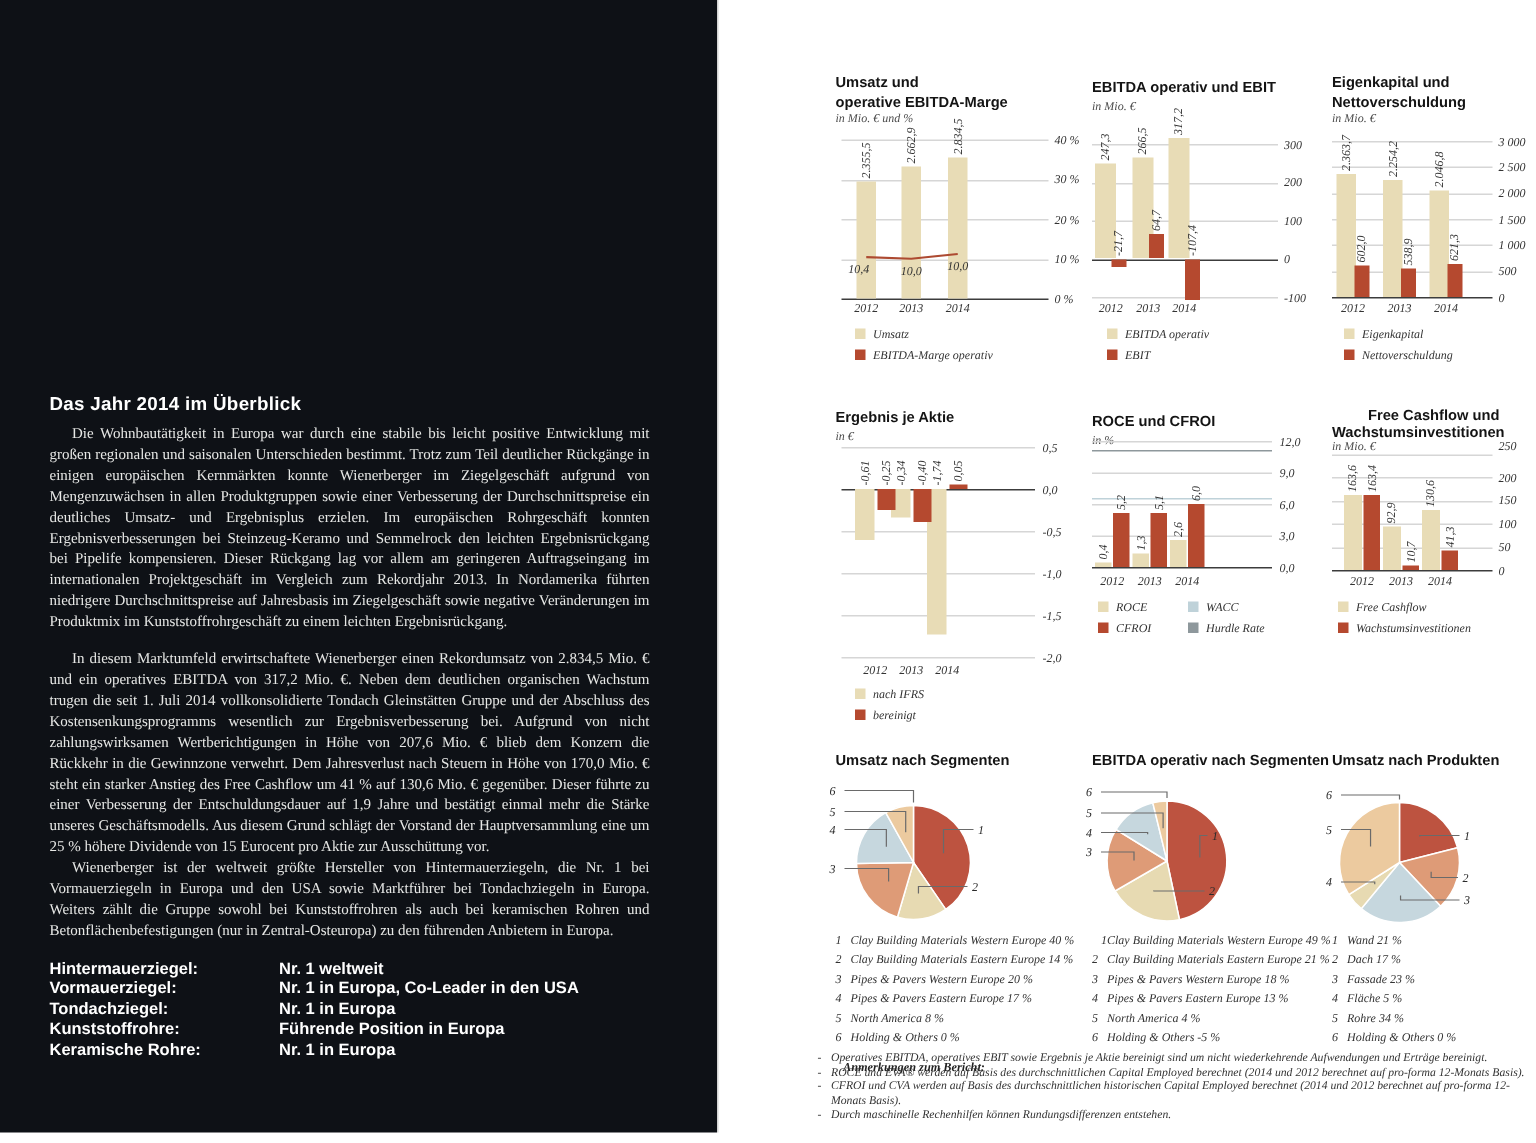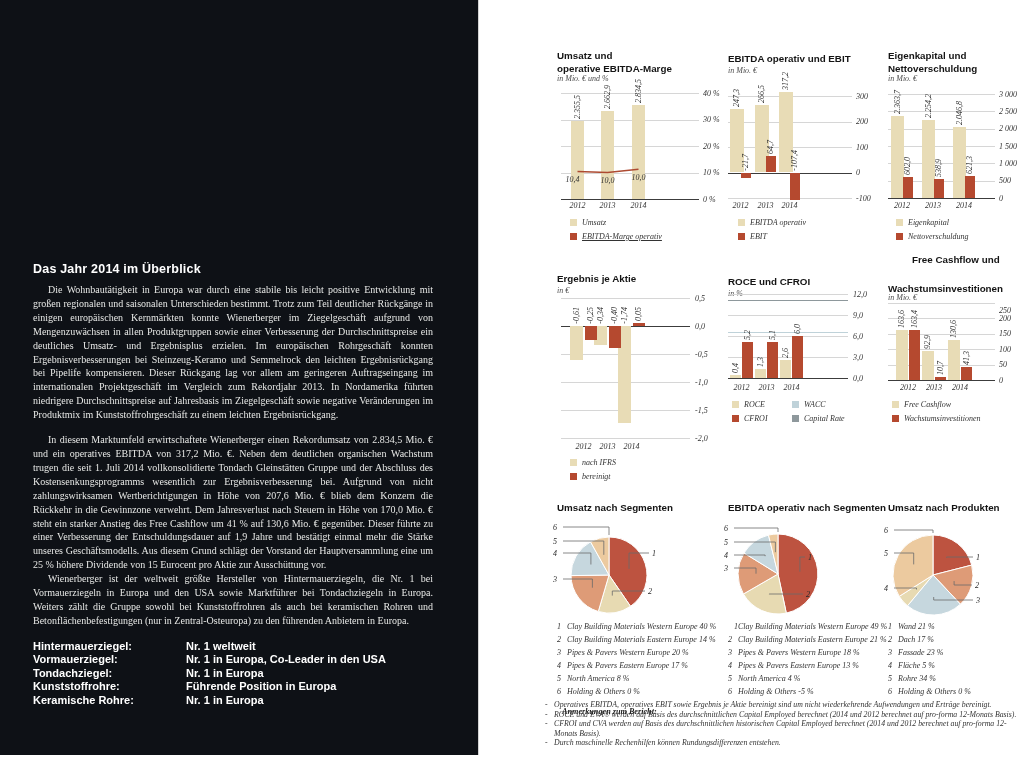--- a/index.html
+++ b/index.html
@@ -94,21 +94,21 @@
       <div class="rl" style="left: 633.5px; bottom: 658.893px;">2.834,5</div>
       <div class="tick" style="left: 565.5px; top: 174.94px; width: 24px; text-align: left;">10,4</div>
       <div class="tick" style="left: 595.5px; top: 176px; width: 24px; text-align: center;">10,0</div>
       <div class="tick" style="left: 626.5px; top: 172.82px; width: 24px; text-align: center;">10,0</div>
       <div class="tick" style="left: 562.5px; top: 201px; width: 30px; text-align: center;">2012</div>
       <div class="tick" style="left: 592.5px; top: 201px; width: 30px; text-align: center;">2013</div>
       <div class="tick" style="left: 623.5px; top: 201px; width: 30px; text-align: center;">2014</div>
       <div class="sw" style="left: 570px; top: 219px; background: rgb(232, 220, 182);"></div>
       <div class="tick" style="left: 582px; top: 218px;">Umsatz</div>
       <div class="sw" style="left: 570px; top: 233px; background: rgb(181, 73, 47);"></div>
-      <div class="tick" style="left: 582px; top: 232px; text-decoration: underline;">EBITDA-Marge operativ</div>
+      <div class="tick" style="left: 582px; top: 232px;">EBITDA-Marge operativ</div>
       <div class="ct" style="left: 728px; top: 53px;">EBITDA operativ und EBIT</div>
       <div class="cs" style="left: 728px; top: 66px;">in Mio. €</div>
       <div class="grid" style="left: 728px; top: 96px; width: 124px; height: 1px; background: rgb(214, 214, 214);"></div>
       <div class="tick" style="left: 856px; top: 91.5px;">300</div>
       <div class="grid" style="left: 728px; top: 121.5px; width: 124px; height: 1px; background: rgb(214, 214, 214);"></div>
       <div class="tick" style="left: 856px; top: 117px;">200</div>
       <div class="grid" style="left: 728px; top: 147px; width: 124px; height: 1px; background: rgb(214, 214, 214);"></div>
       <div class="tick" style="left: 856px; top: 142.5px;">100</div>
       <div class="grid" style="left: 728px; top: 172.5px; width: 124px; height: 1px; background: rgb(60, 60, 60);"></div>
       <div class="tick" style="left: 856px; top: 168px;">0</div>
@@ -231,26 +231,26 @@
       <div class="tick" style="left: 726.5px; top: 383px; width: 30px; text-align: center;">2012</div>
       <div class="tick" style="left: 751.5px; top: 383px; width: 30px; text-align: center;">2013</div>
       <div class="tick" style="left: 776.5px; top: 383px; width: 30px; text-align: center;">2014</div>
       <div class="sw" style="left: 732px; top: 401px; background: rgb(232, 220, 182);"></div>
       <div class="tick" style="left: 744px; top: 400px;">ROCE</div>
       <div class="sw" style="left: 792px; top: 401px; background: rgb(191, 210, 217);"></div>
       <div class="tick" style="left: 804px; top: 400px;">WACC</div>
       <div class="sw" style="left: 732px; top: 415px; background: rgb(181, 73, 47);"></div>
       <div class="tick" style="left: 744px; top: 414px;">CFROI</div>
       <div class="sw" style="left: 792px; top: 415px; background: rgb(142, 152, 156);"></div>
-      <div class="tick" style="left: 804px; top: 414px;">Capital Rate</div>
-      <div class="ct" style="left: 888px; top: 254px; padding-left: 24px;">Free Cashflow und</div>
+      <div class="tick" style="left: 804px; top: 414px;">Hurdle Rate</div>
+      <div class="ct" style="left: 888px; top: 272px; padding-left: 24px;">Free Cashflow und</div>
       <div class="ct" style="left: 888px; top: 282.5px;">Wachstumsinvestitionen</div>
       <div class="cs" style="left: 888px; top: 293px;">in Mio. €</div>
       <div class="grid" style="left: 888px; top: 303px; width: 107px; height: 1px; background: rgb(214, 214, 214);"></div>
-      <div class="tick" style="left: 999px; top: 306px; font-style: italic;">250</div>
+      <div class="tick" style="left: 999px; top: 293px; font-style: italic;">250</div>
       <div class="grid" style="left: 888px; top: 318.4px; width: 107px; height: 1px; background: rgb(214, 214, 214);"></div>
       <div class="tick" style="left: 999px; top: 313.9px;">200</div>
       <div class="grid" style="left: 888px; top: 333.8px; width: 107px; height: 1px; background: rgb(214, 214, 214);"></div>
       <div class="tick" style="left: 999px; top: 329.3px;">150</div>
       <div class="grid" style="left: 888px; top: 349.2px; width: 107px; height: 1px; background: rgb(214, 214, 214);"></div>
       <div class="tick" style="left: 999px; top: 344.7px;">100</div>
       <div class="grid" style="left: 888px; top: 364.6px; width: 107px; height: 1px; background: rgb(214, 214, 214);"></div>
       <div class="tick" style="left: 999px; top: 360.1px;">50</div>
       <div class="grid" style="left: 888px; top: 380px; width: 107px; height: 1px; background: rgb(60, 60, 60);"></div>
       <div class="tick" style="left: 999px; top: 375.5px;">0</div>

